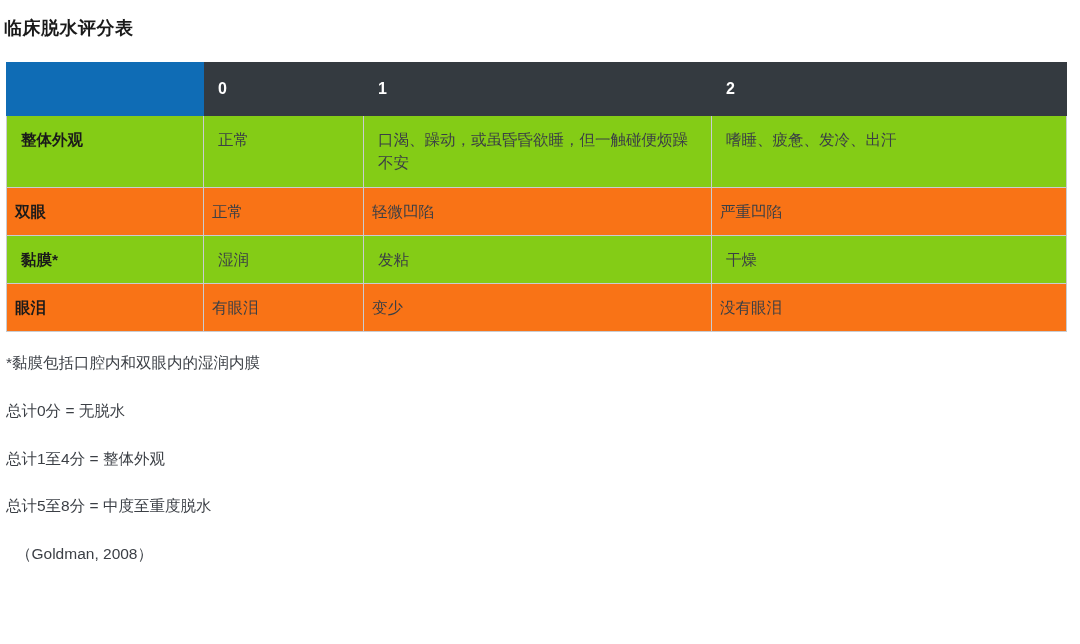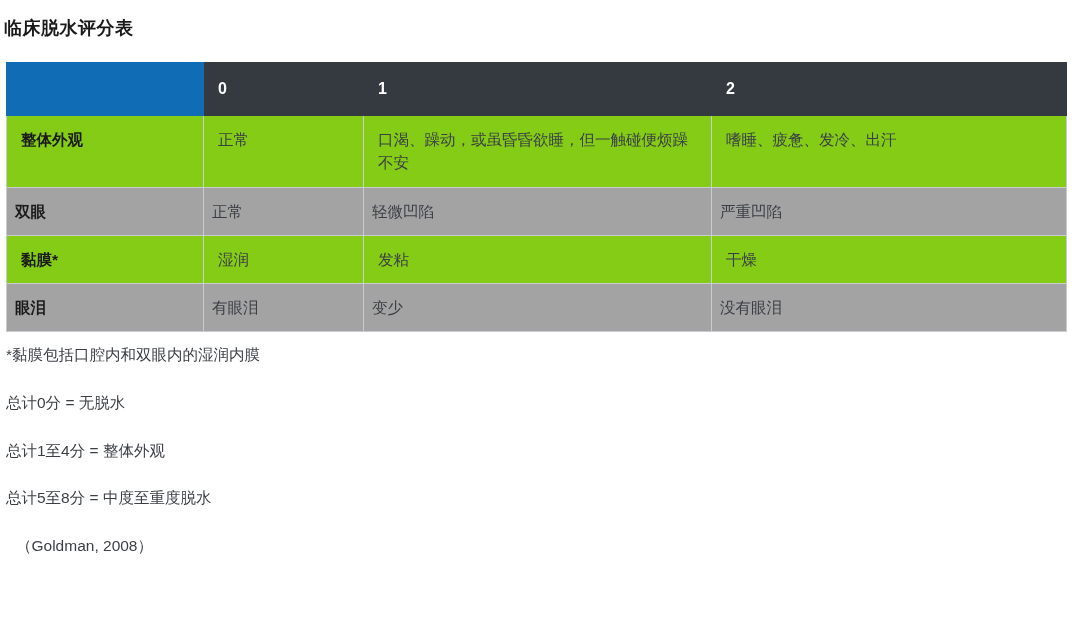--- a/index.html
+++ b/index.html
@@ -61,25 +61,25 @@
     vertical-align: top;
     border: 1px solid #c9ccd1;
     color: #3b3f45;
     background: #84cc16;
   }
   tbody td.rowhead {
     font-weight: bold;
     color: #1a1a1a;
   }
   tbody tr.shaded td {
-    background: #a3a3a3;
+    background: #f97316;
     padding-left: 8px;
   }
   .notes {
-    margin: 12px 0 0 6px;
+    margin: 20px 0 0 6px;
   }
   .note {
     font-size: 15.5px;
     color: #3b3f45;
     margin: 0 0 26px 0;
     line-height: 1.4;
   }
   .note.last {
     margin-left: 10px;
     margin-bottom: 0;

